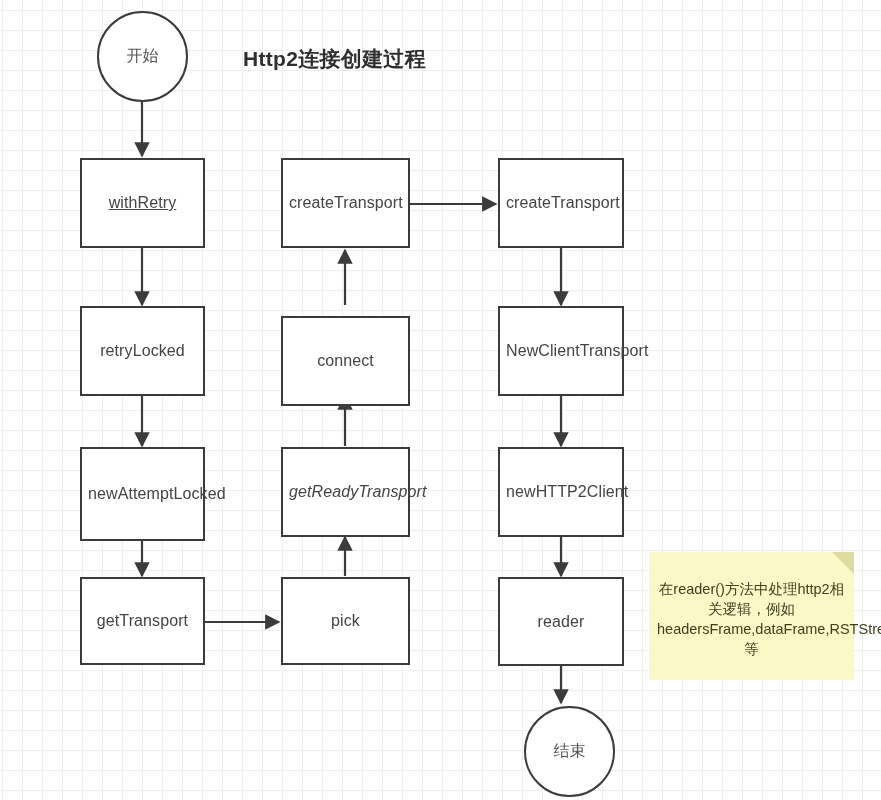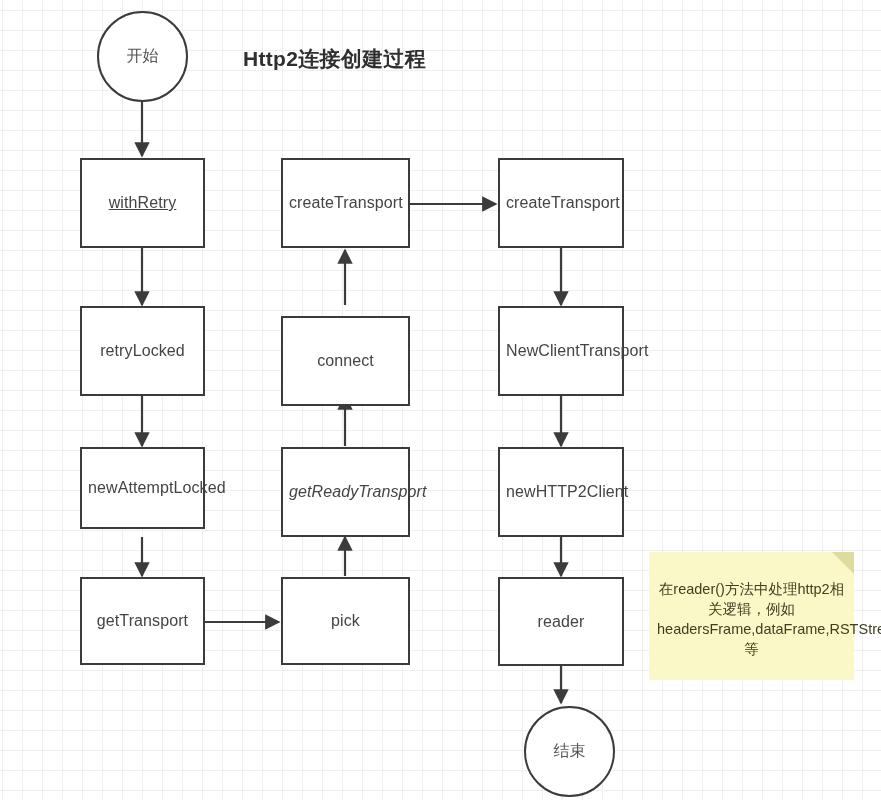--- a/index.html
+++ b/index.html
@@ -141,21 +141,21 @@
   <div class="node-circle" style="left:97px; top:11px; width:91px; height:91px;">
     <span>开始</span>
   </div>
 
   <div class="node-box" style="left:80px; top:158px; width:125px; height:90px;text-decoration:underline;">
     <span>withRetry</span>
   </div>
   <div class="node-box" style="left:80px; top:306px; width:125px; height:90px;text-align:center;">
     <span>retryLocked</span>
   </div>
-  <div class="node-box" style="left:80px; top:447px; width:125px; height:82px;">
+  <div class="node-box" style="left:80px; top:447px; width:125px; height:94px;">
     <span>newAttemptLocked</span>
   </div>
   <div class="node-box" style="left:80px; top:577px; width:125px; height:88px;">
     <span>getTransport</span>
   </div>
 
   <div class="node-box" style="left:281px; top:158px; width:129px; height:90px;">
     <span>createTransport</span>
   </div>
   <div class="node-box" style="left:281px; top:306px; width:129px; height:90px;margin-top:10px;">

